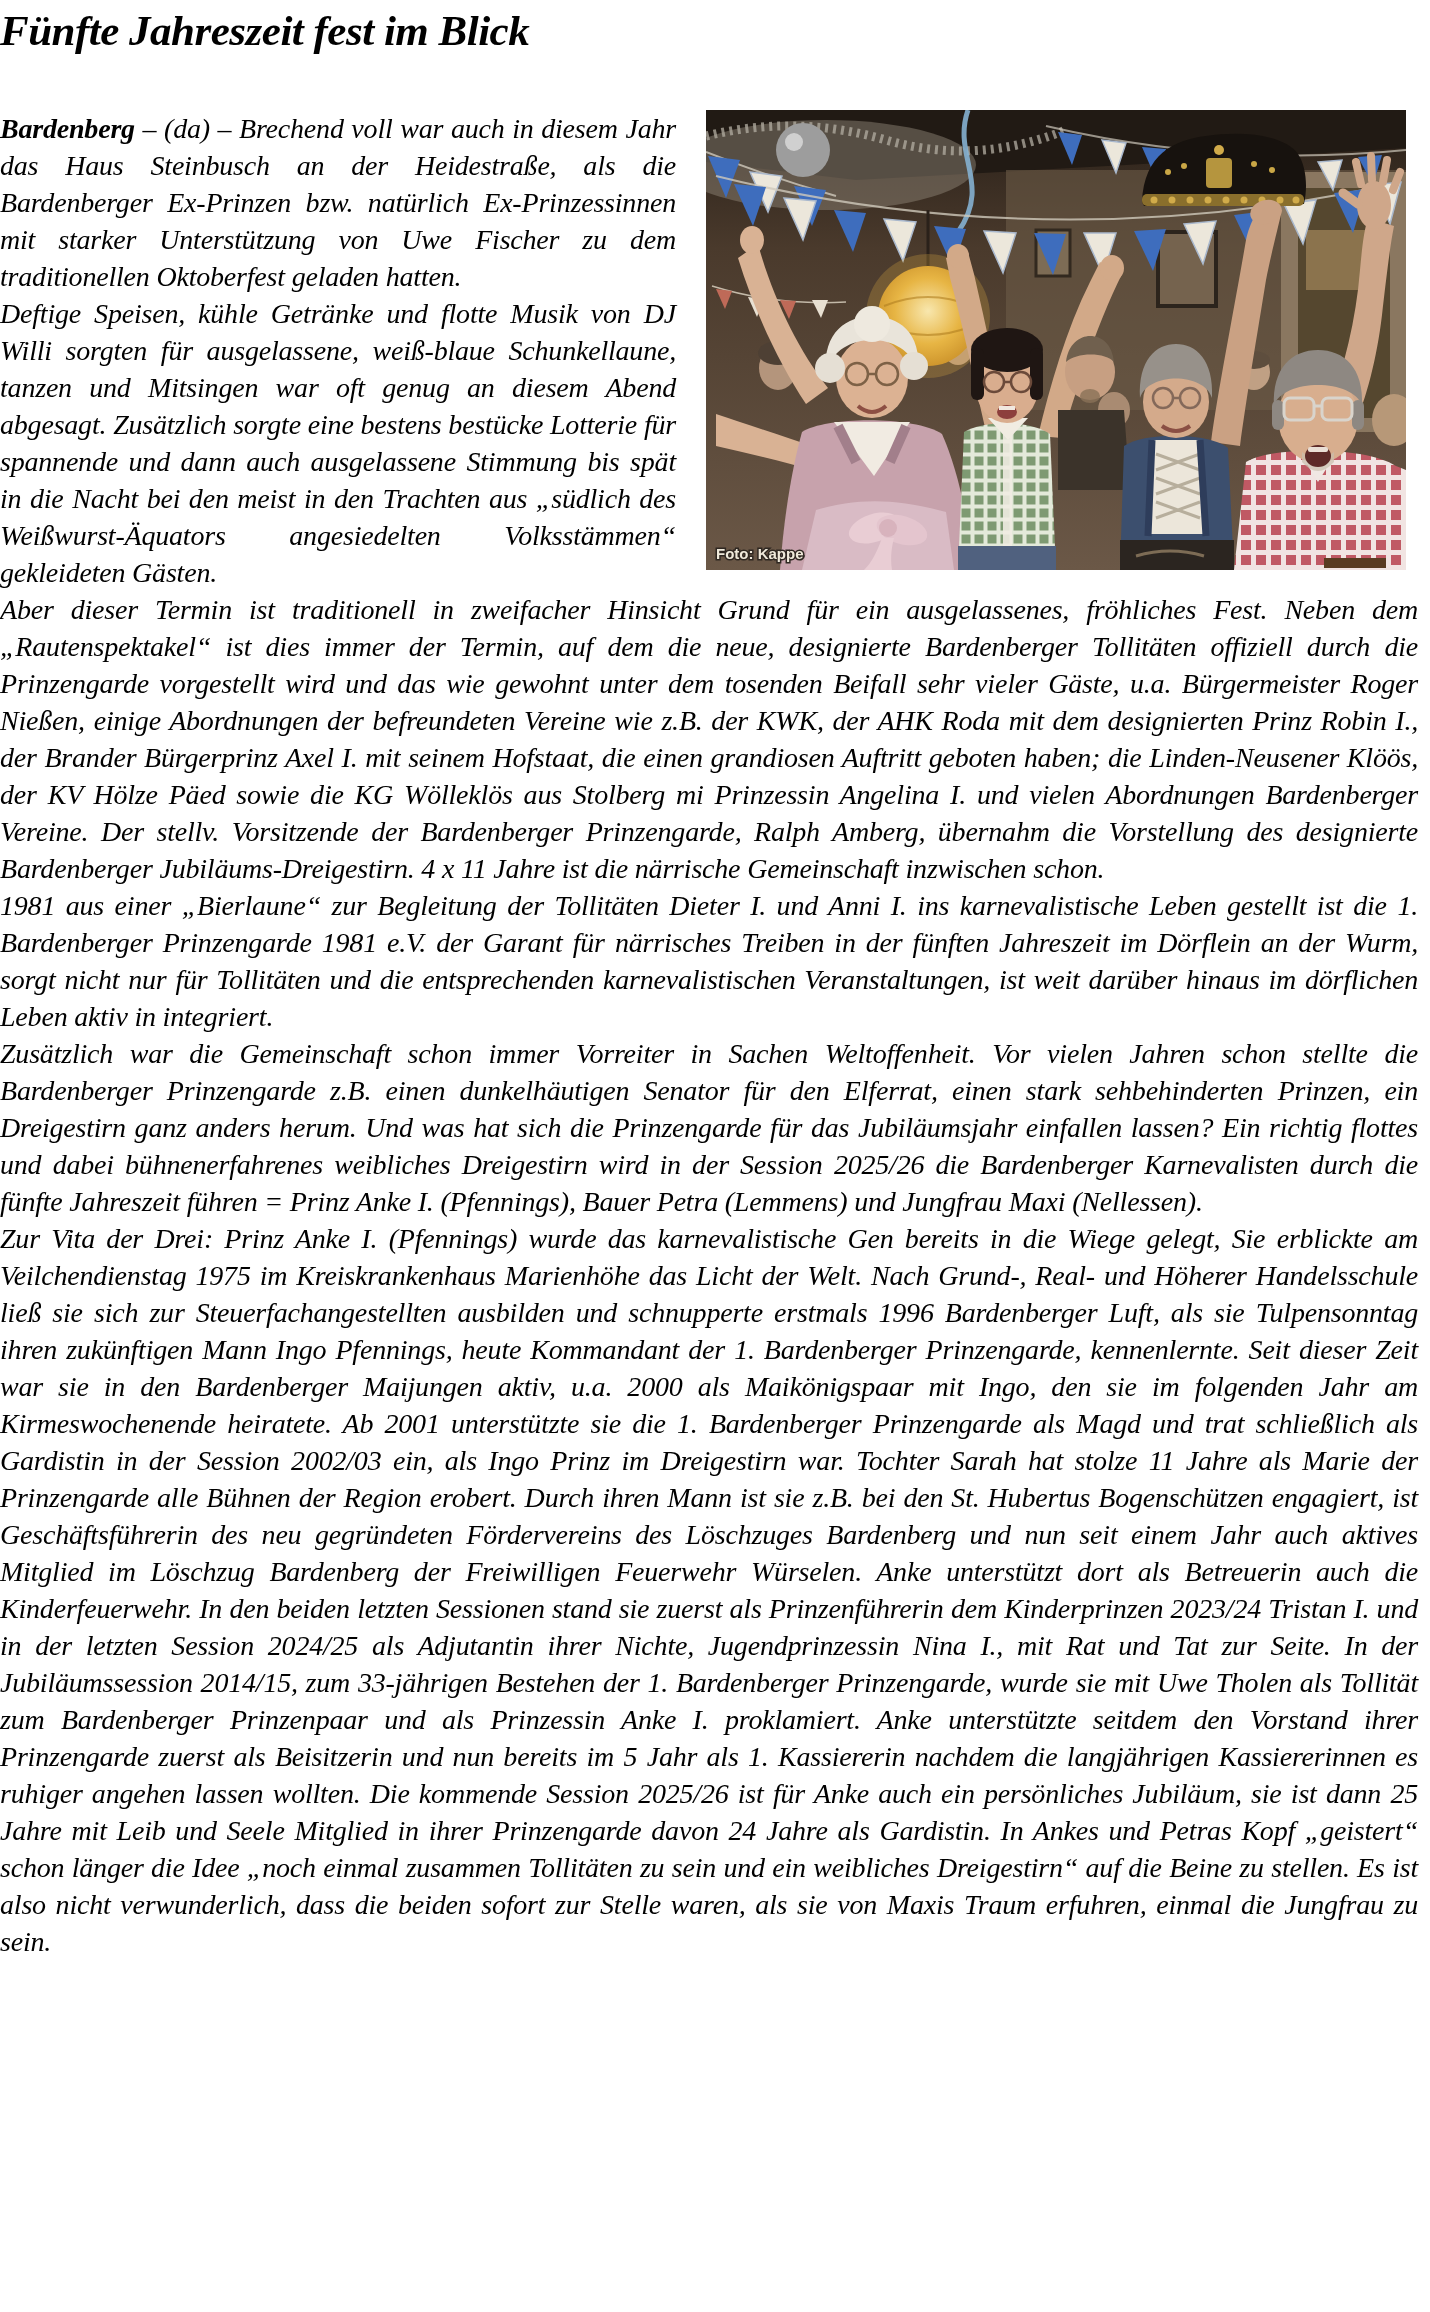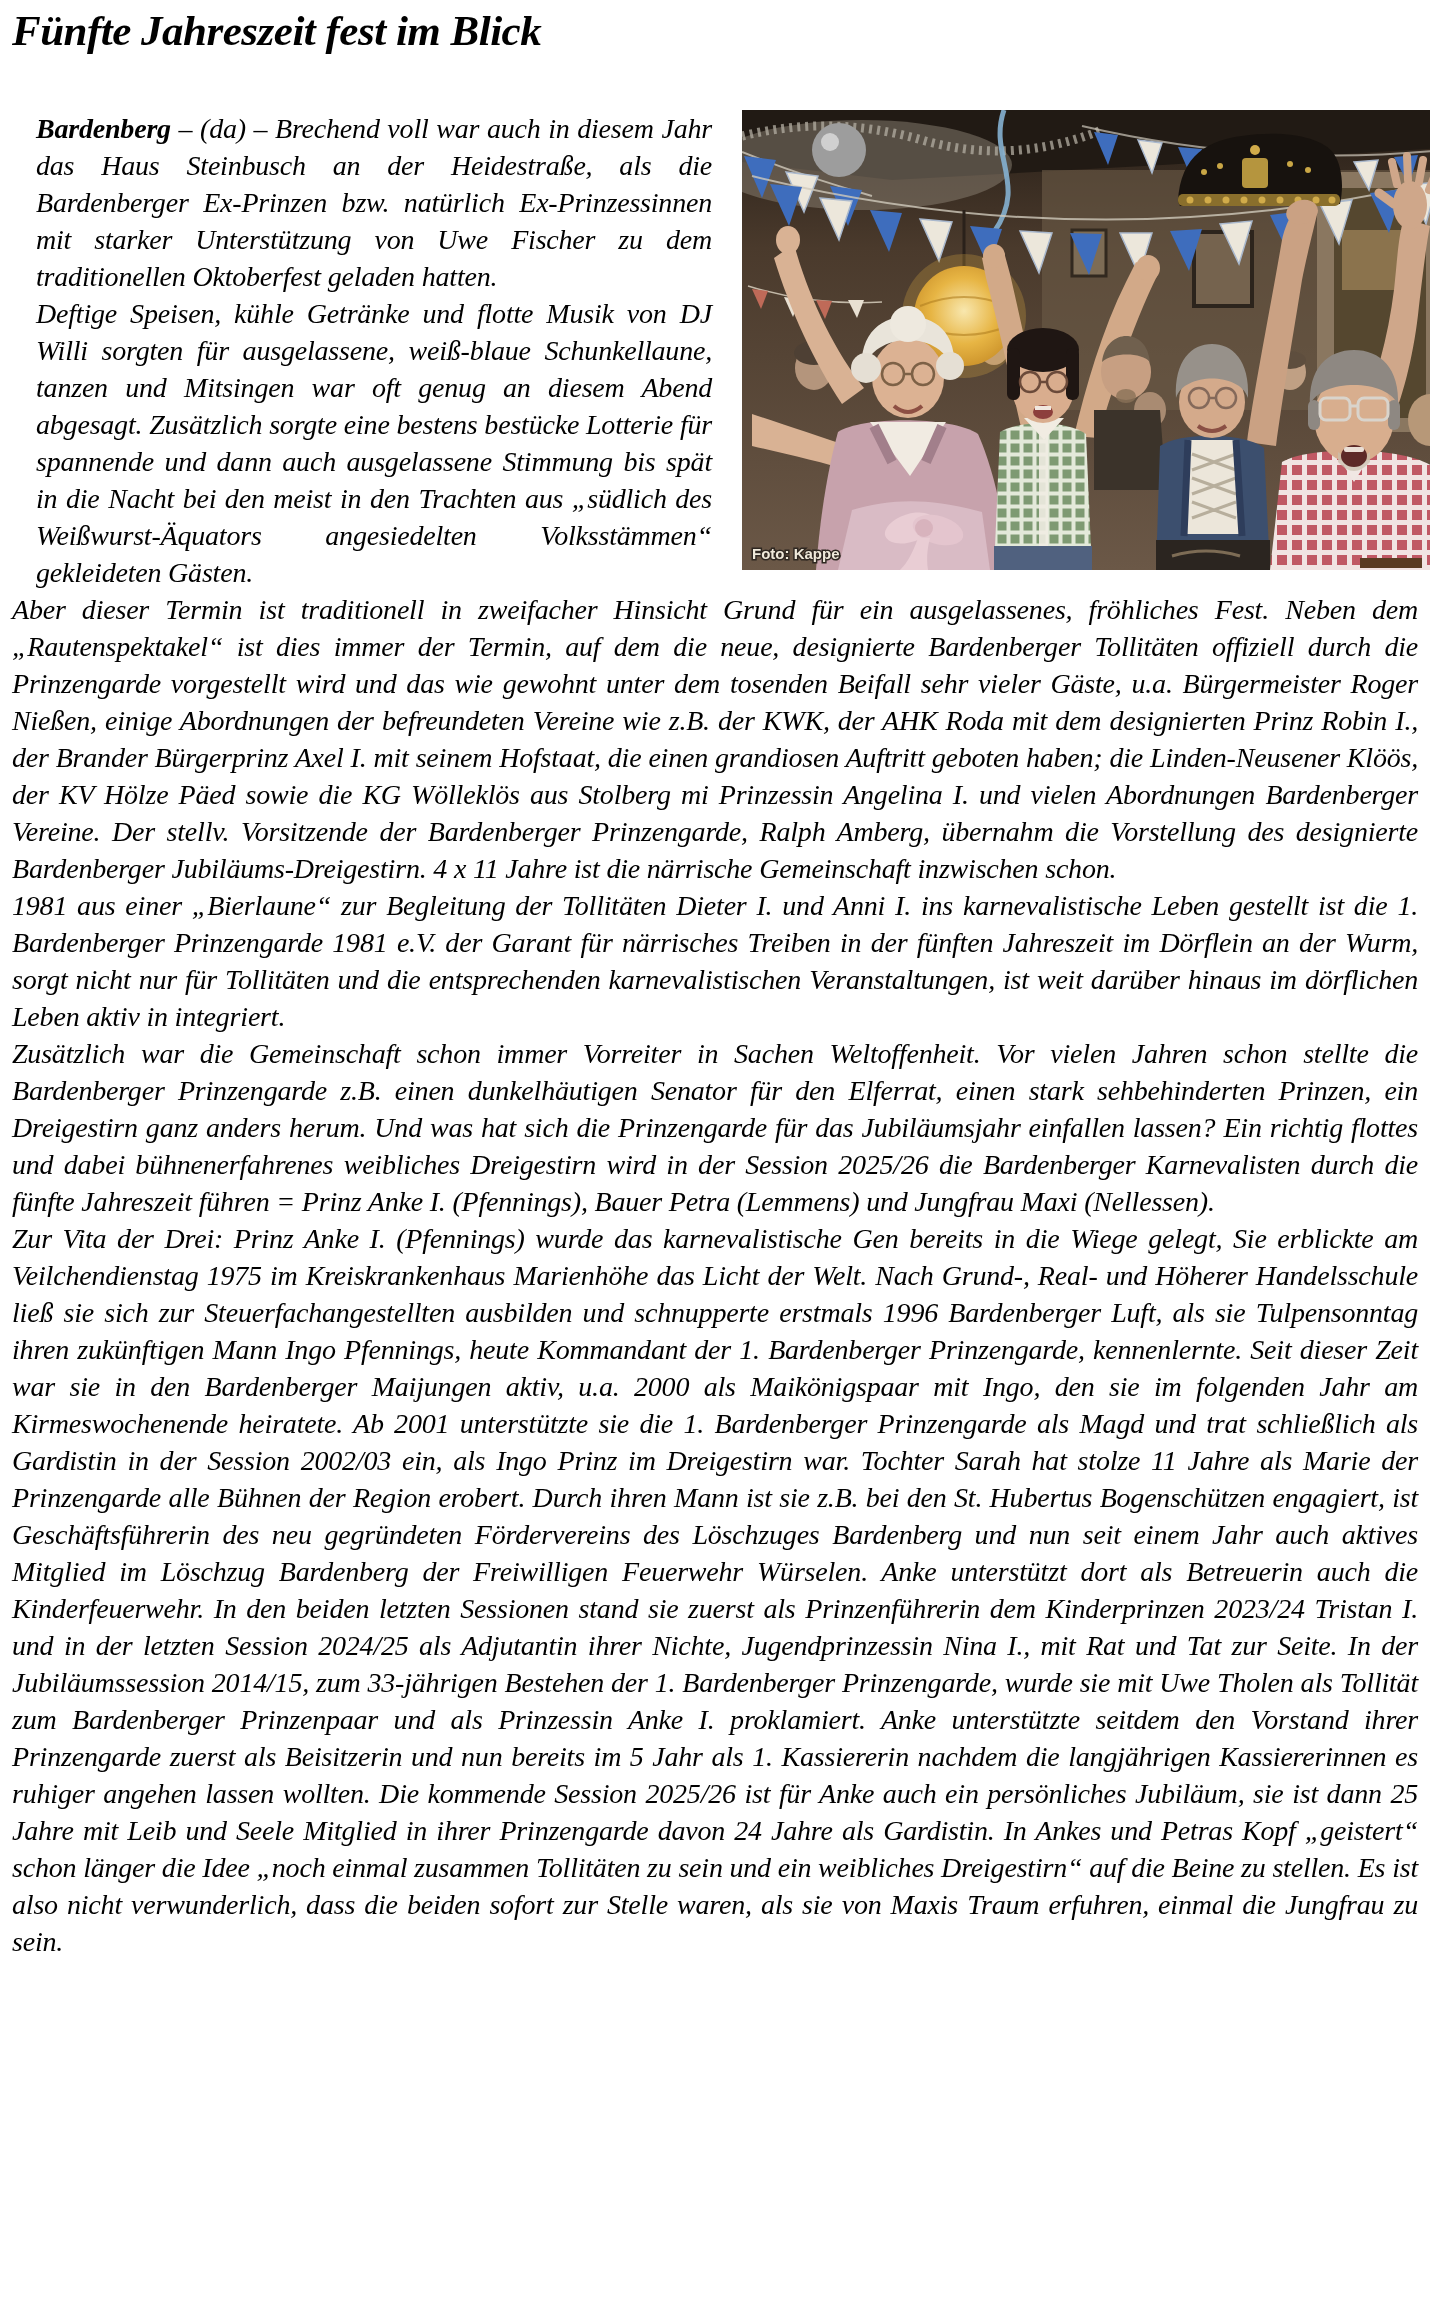--- a/index.html
+++ b/index.html
@@ -11,39 +11,38 @@
     width: 1430px;
     height: 2312px;
     overflow: hidden;
     font-family: "Liberation Serif", "DejaVu Serif", serif;
     color: #000000;
   }
   .page {
     box-sizing: border-box;
     width: 1430px;
     height: 2312px;
-    padding: 6px 12px 0 12px;
+    padding: 6px 12px 0 0;
   }
   .headline {
     font-weight: bold;
     font-style: italic;
     font-size: 43px;
     line-height: 50px;
     letter-spacing: -0.5px;
     white-space: nowrap;
   }
   .lead-section {
     display: flex;
     align-items: flex-start;
     margin-top: 54px;
   }
   .lead-text {
     flex: 0 0 auto;
     width: 676px;
-    margin-left: 24px;
   }
   .photo-figure {
     flex: 0 0 auto;
     margin: 0 0 0 30px;
     width: 700px;
     height: 460px;
   }
   .photo-figure svg { display: block; }
   p.copy {
     margin: 0;

